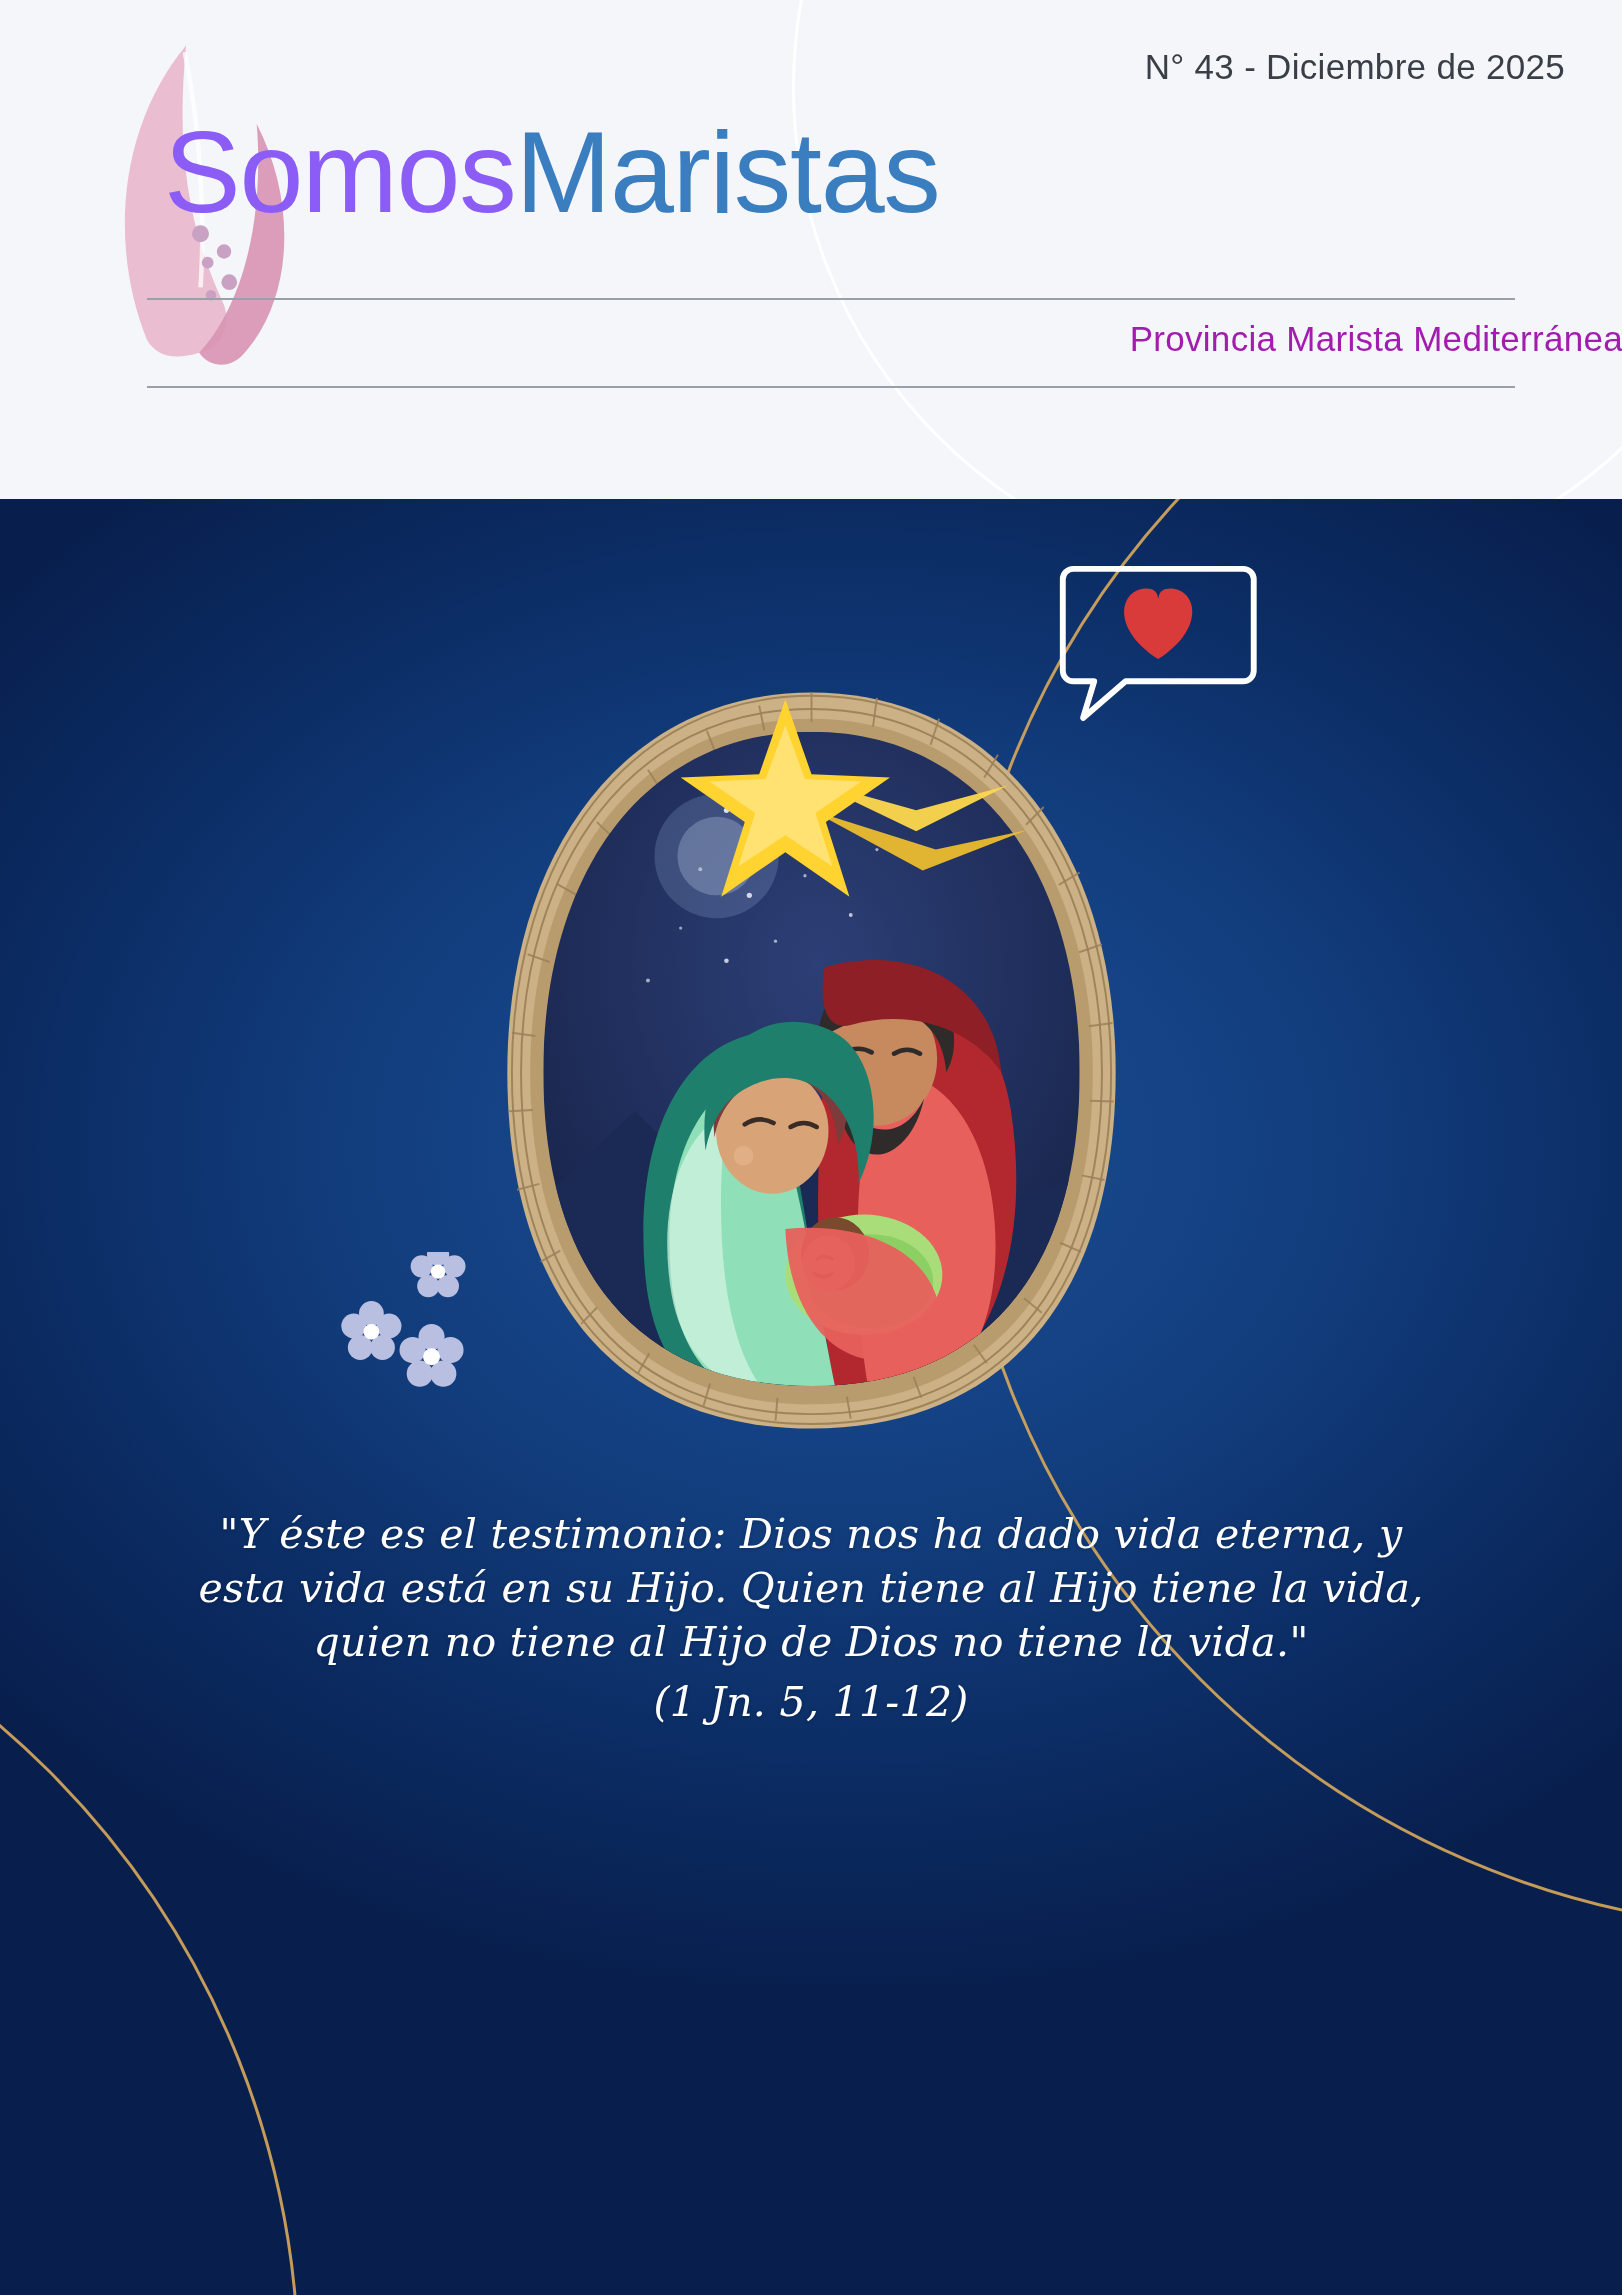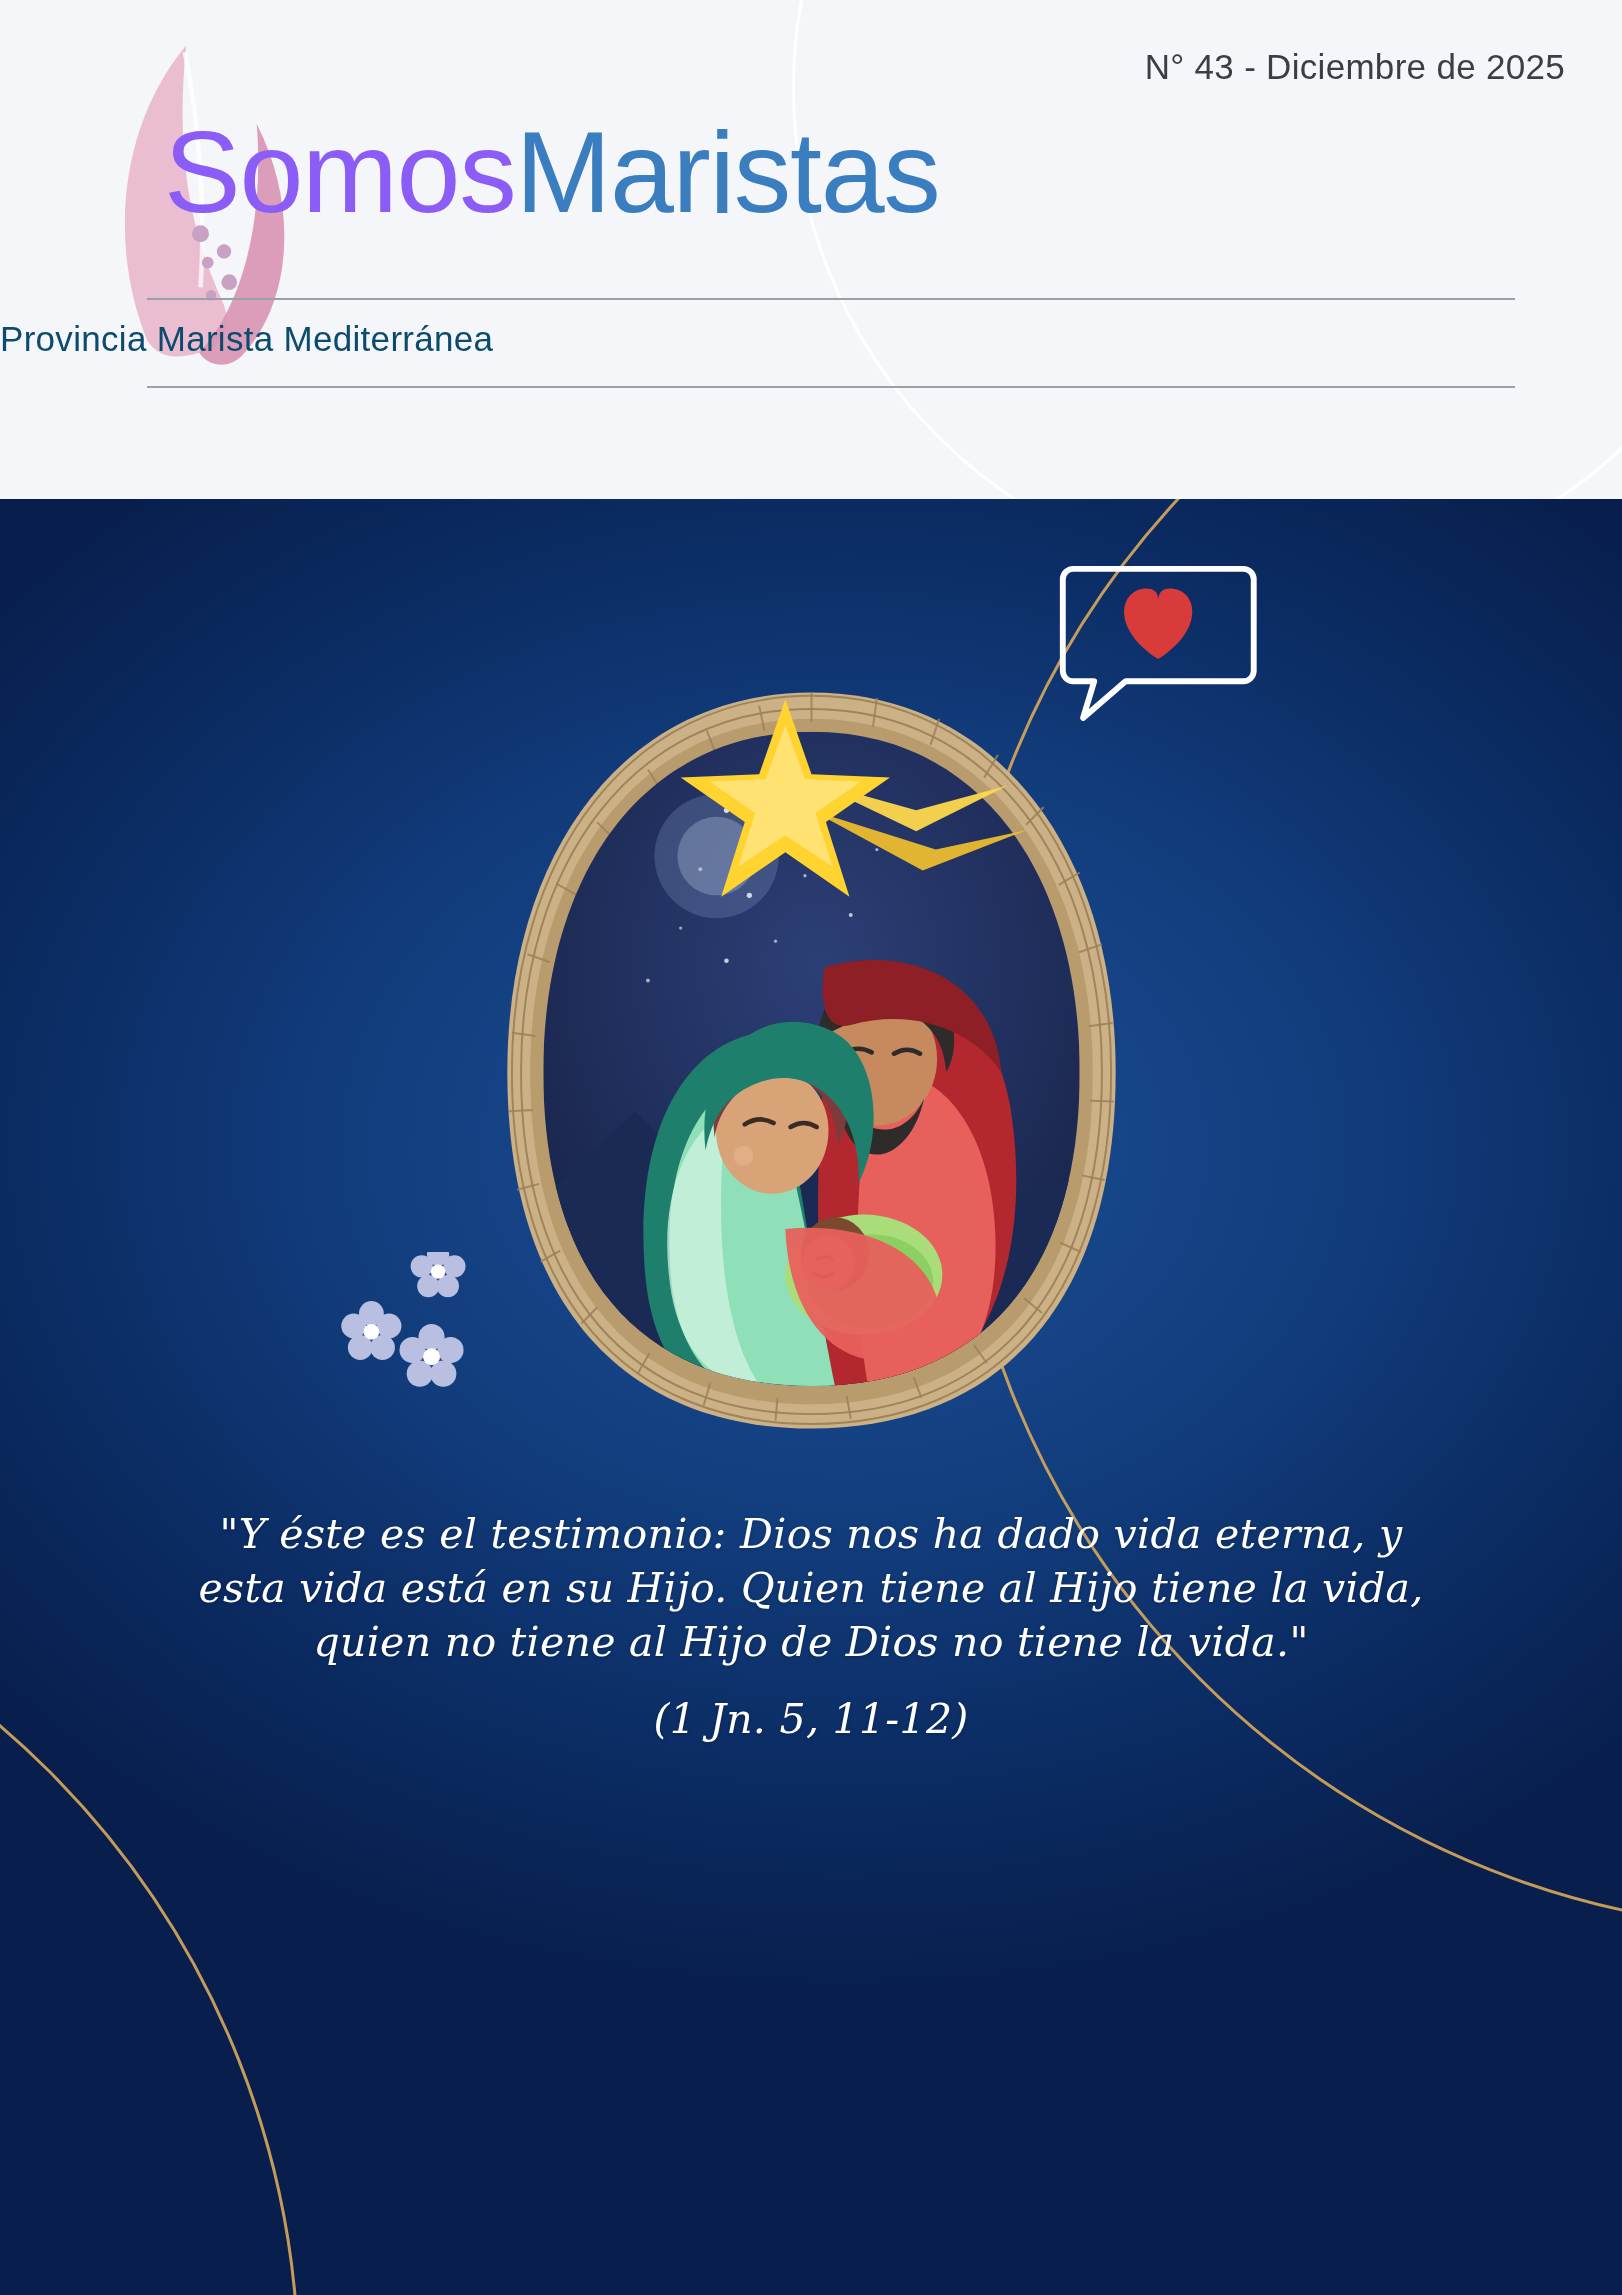--- a/index.html
+++ b/index.html
@@ -74,23 +74,23 @@
     width: 1368px;
     height: 2px;
     background: #9aa0a8;
   }
   .rule-top { top: 298px; }
   .rule-bottom { top: 386px; }
   .subtitle {
     position: absolute;
     left: 0; right: 0;
     top: 319px;
-    text-align: left;
+    text-align: right;
     font-size: 35px;
-    color: #0c4a6e;
+    color: #a21caf;
     letter-spacing: 0.3px;
   }
 
   
   .cover {
     position: absolute;
     left: 0;
     top: 499px;
     width: 1623px;
     height: 1797px;
@@ -152,21 +152,21 @@
     color: #ffffff;
     font-family: "DejaVu Serif", serif;
     font-style: italic;
     font-size: 41px;
     line-height: 1.32;
     letter-spacing: 0.3px;
     text-shadow: 0 1.3px 3.9px rgba(0,0,0,0.25);
   }
   .quote .ref {
     display: block;
-    margin-top: 23px;
+    margin-top: 6px;
   }
 </style>
 </head>
 <body>
 
 <div class="header">
 
   <div class="header-swoosh"></div>
 
   <div class="issue-line">N° 43 - Diciembre de 2025</div>

